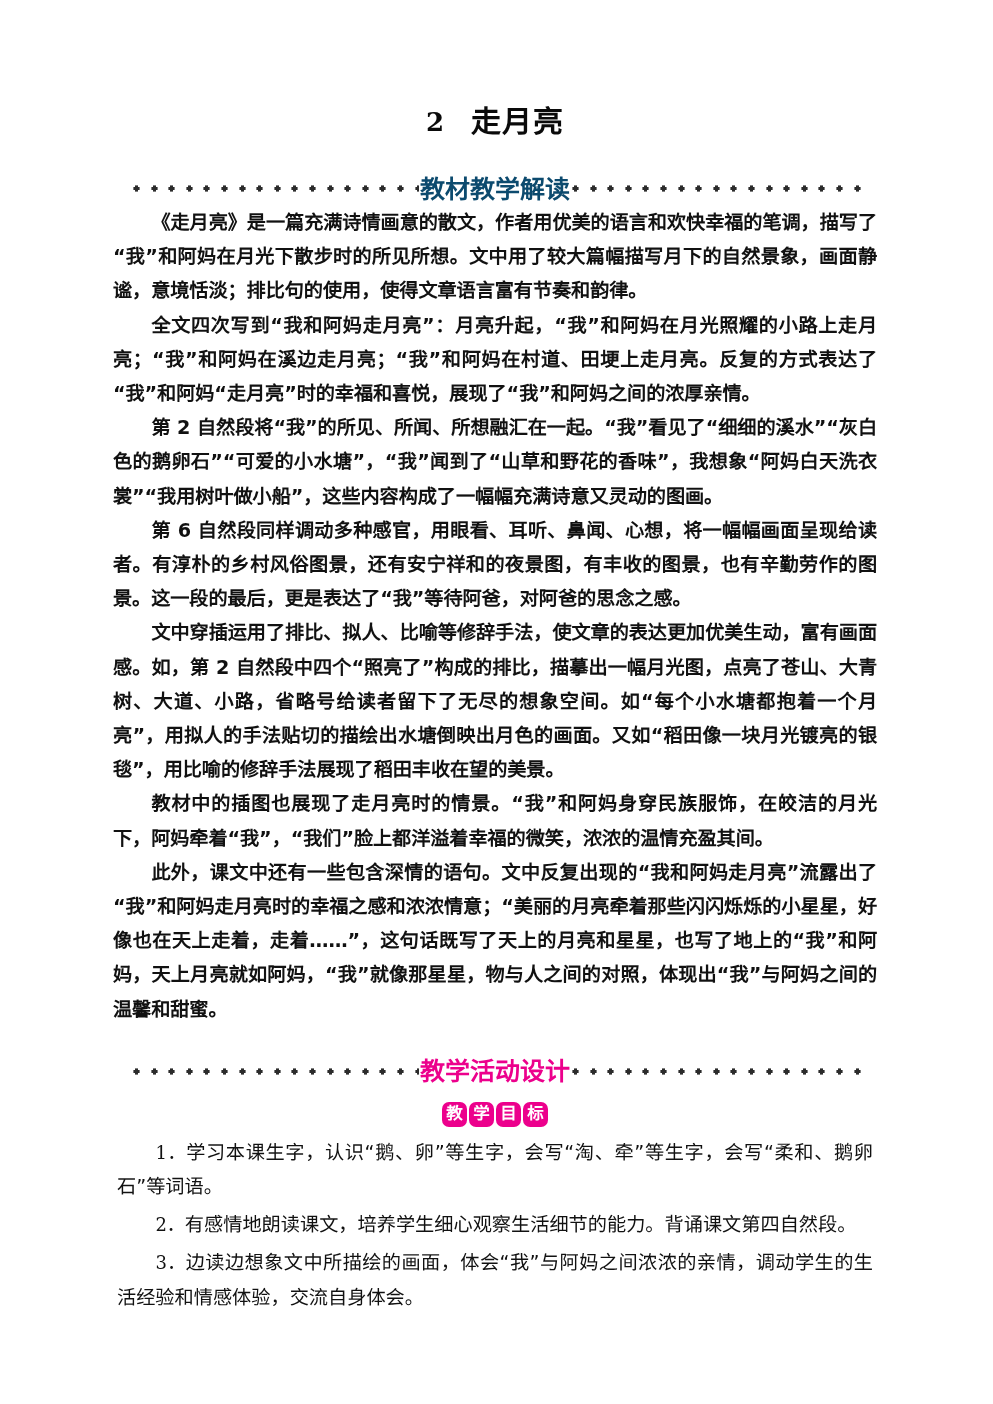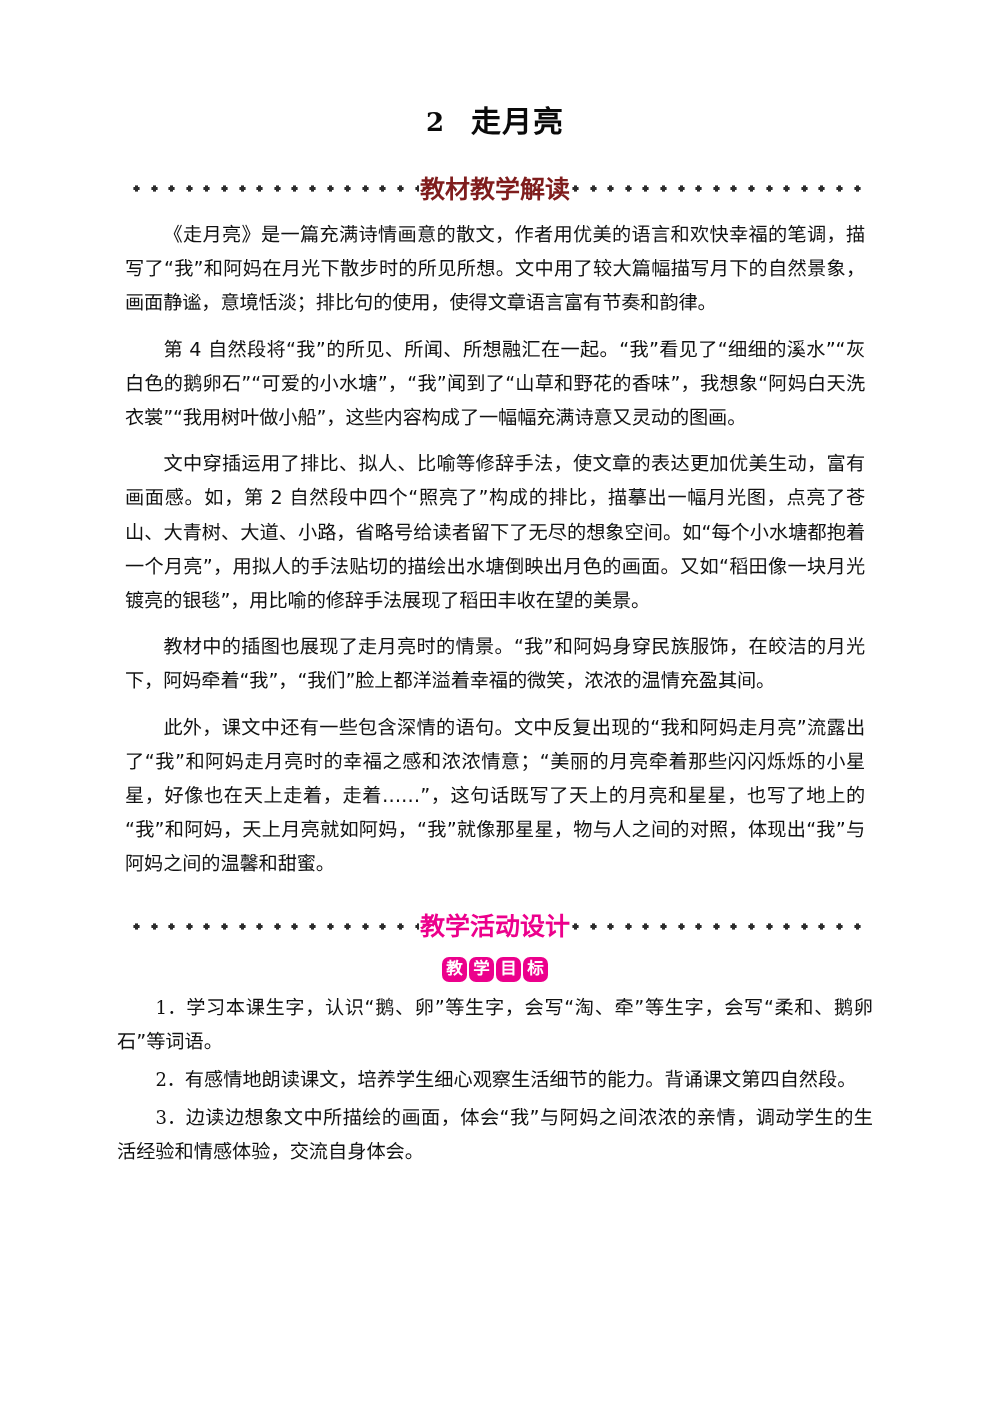--- a/index.html
+++ b/index.html
@@ -95,22 +95,23 @@
     font-family: "DejaVu Sans", "Liberation Sans", sans-serif;
     font-size: 19.2px;
     line-height: 34.2px;
     text-align: justify;
     text-justify: inter-ideograph;
     margin: 0;
     letter-spacing: -0.1px;
     color: #111111;
   }
   .body-text p {
-    margin: 12px;
+    margin: 0;
     text-indent: 2em;
+    font-weight: bold;
   }
 
   
   .goal-badge-row {
     display: flex;
     justify-content: center;
     align-items: center;
     margin-top: 13px;
     margin-bottom: 9px;
     gap: 2px;
@@ -170,21 +171,21 @@
         <i style="left: 162.7px;"></i>
         <i style="left: 180.3px;"></i>
         <i style="left: 197.9px;"></i>
         <i style="left: 215.5px;"></i>
         <i style="left: 233.1px;"></i>
         <i style="left: 250.7px;"></i>
         <i style="left: 268.3px;"></i>
         <i style="left: 285.9px;"></i>
         <i style="left: 303.5px;"></i>
       </span>
-    <span class="section-heading" style="color: #7f1d1d;">教材教学解读</span>
+    <span class="section-heading" style="color: #0c4a6e;">教材教学解读</span>
     <span class="dots">
         <i style="left: 3px;"></i>
         <i style="left: 20.6px;"></i>
         <i style="left: 38.2px;"></i>
         <i style="left: 55.8px;"></i>
         <i style="left: 73.4px;"></i>
         <i style="left: 91px;"></i>
         <i style="left: 108.6px;"></i>
         <i style="left: 126.2px;"></i>
         <i style="left: 143.8px;"></i>
@@ -194,21 +195,23 @@
         <i style="left: 214.2px;"></i>
         <i style="left: 231.8px;"></i>
         <i style="left: 249.4px;"></i>
         <i style="left: 267px;"></i>
         <i style="left: 284.6px;"></i>
       </span>
   </div>
 
   <div class="body-text">
     <p>《走月亮》是一篇充满诗情画意的散文，作者用优美的语言和欢快幸福的笔调，描写了“我”和阿妈在月光下散步时的所见所想。文中用了较大篇幅描写月下的自然景象，画面静谧，意境恬淡；排比句的使用，使得文章语言富有节奏和韵律。</p>
-    <p>第 4 自然段将“我”的所见、所闻、所想融汇在一起。“我”看见了“细细的溪水”“灰白色的鹅卵石”“可爱的小水塘”，“我”闻到了“山草和野花的香味”，我想象“阿妈白天洗衣裳”“我用树叶做小船”，这些内容构成了一幅幅充满诗意又灵动的图画。</p>
+    <p>全文四次写到“我和阿妈走月亮”：月亮升起，“我”和阿妈在月光照耀的小路上走月亮；“我”和阿妈在溪边走月亮；“我”和阿妈在村道、田埂上走月亮。反复的方式表达了“我”和阿妈“走月亮”时的幸福和喜悦，展现了“我”和阿妈之间的浓厚亲情。</p>
+    <p>第 2 自然段将“我”的所见、所闻、所想融汇在一起。“我”看见了“细细的溪水”“灰白色的鹅卵石”“可爱的小水塘”，“我”闻到了“山草和野花的香味”，我想象“阿妈白天洗衣裳”“我用树叶做小船”，这些内容构成了一幅幅充满诗意又灵动的图画。</p>
+    <p>第 6 自然段同样调动多种感官，用眼看、耳听、鼻闻、心想，将一幅幅画面呈现给读者。有淳朴的乡村风俗图景，还有安宁祥和的夜景图，有丰收的图景，也有辛勤劳作的图景。这一段的最后，更是表达了“我”等待阿爸，对阿爸的思念之感。</p>
     <p>文中穿插运用了排比、拟人、比喻等修辞手法，使文章的表达更加优美生动，富有画面感。如，第 2 自然段中四个“照亮了”构成的排比，描摹出一幅月光图，点亮了苍山、大青树、大道、小路，省略号给读者留下了无尽的想象空间。如“每个小水塘都抱着一个月亮”，用拟人的手法贴切的描绘出水塘倒映出月色的画面。又如“稻田像一块月光镀亮的银毯”，用比喻的修辞手法展现了稻田丰收在望的美景。</p>
     <p>教材中的插图也展现了走月亮时的情景。“我”和阿妈身穿民族服饰，在皎洁的月光下，阿妈牵着“我”，“我们”脸上都洋溢着幸福的微笑，浓浓的温情充盈其间。</p>
     <p>此外，课文中还有一些包含深情的语句。文中反复出现的“我和阿妈走月亮”流露出了“我”和阿妈走月亮时的幸福之感和浓浓情意；“美丽的月亮牵着那些闪闪烁烁的小星星，好像也在天上走着，走着……”，这句话既写了天上的月亮和星星，也写了地上的“我”和阿妈，天上月亮就如阿妈，“我”就像那星星，物与人之间的对照，体现出“我”与阿妈之间的温馨和甜蜜。</p>
   </div>
 
   <div class="section-band band-second">
     <span class="dots">
         <i style="left: 21.9px;"></i>
         <i style="left: 39.5px;"></i>
         <i style="left: 57.1px;"></i>

